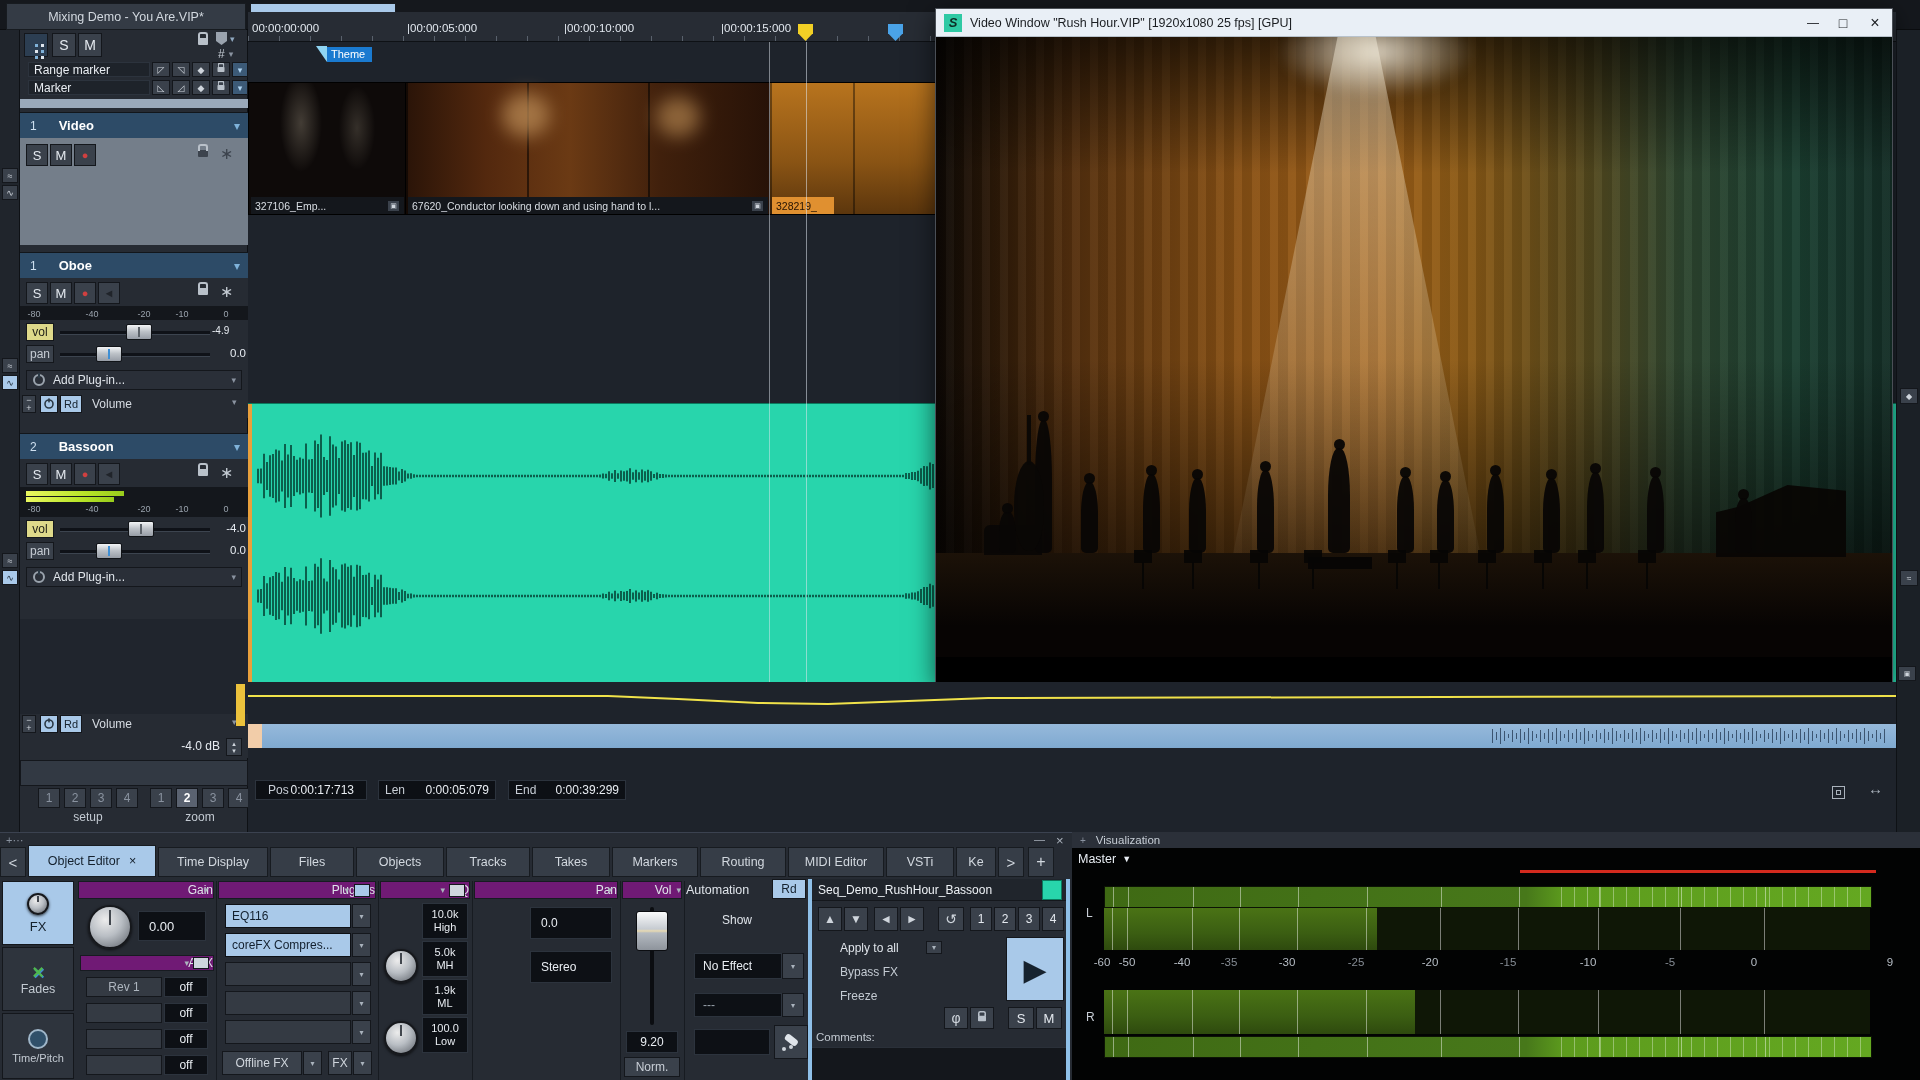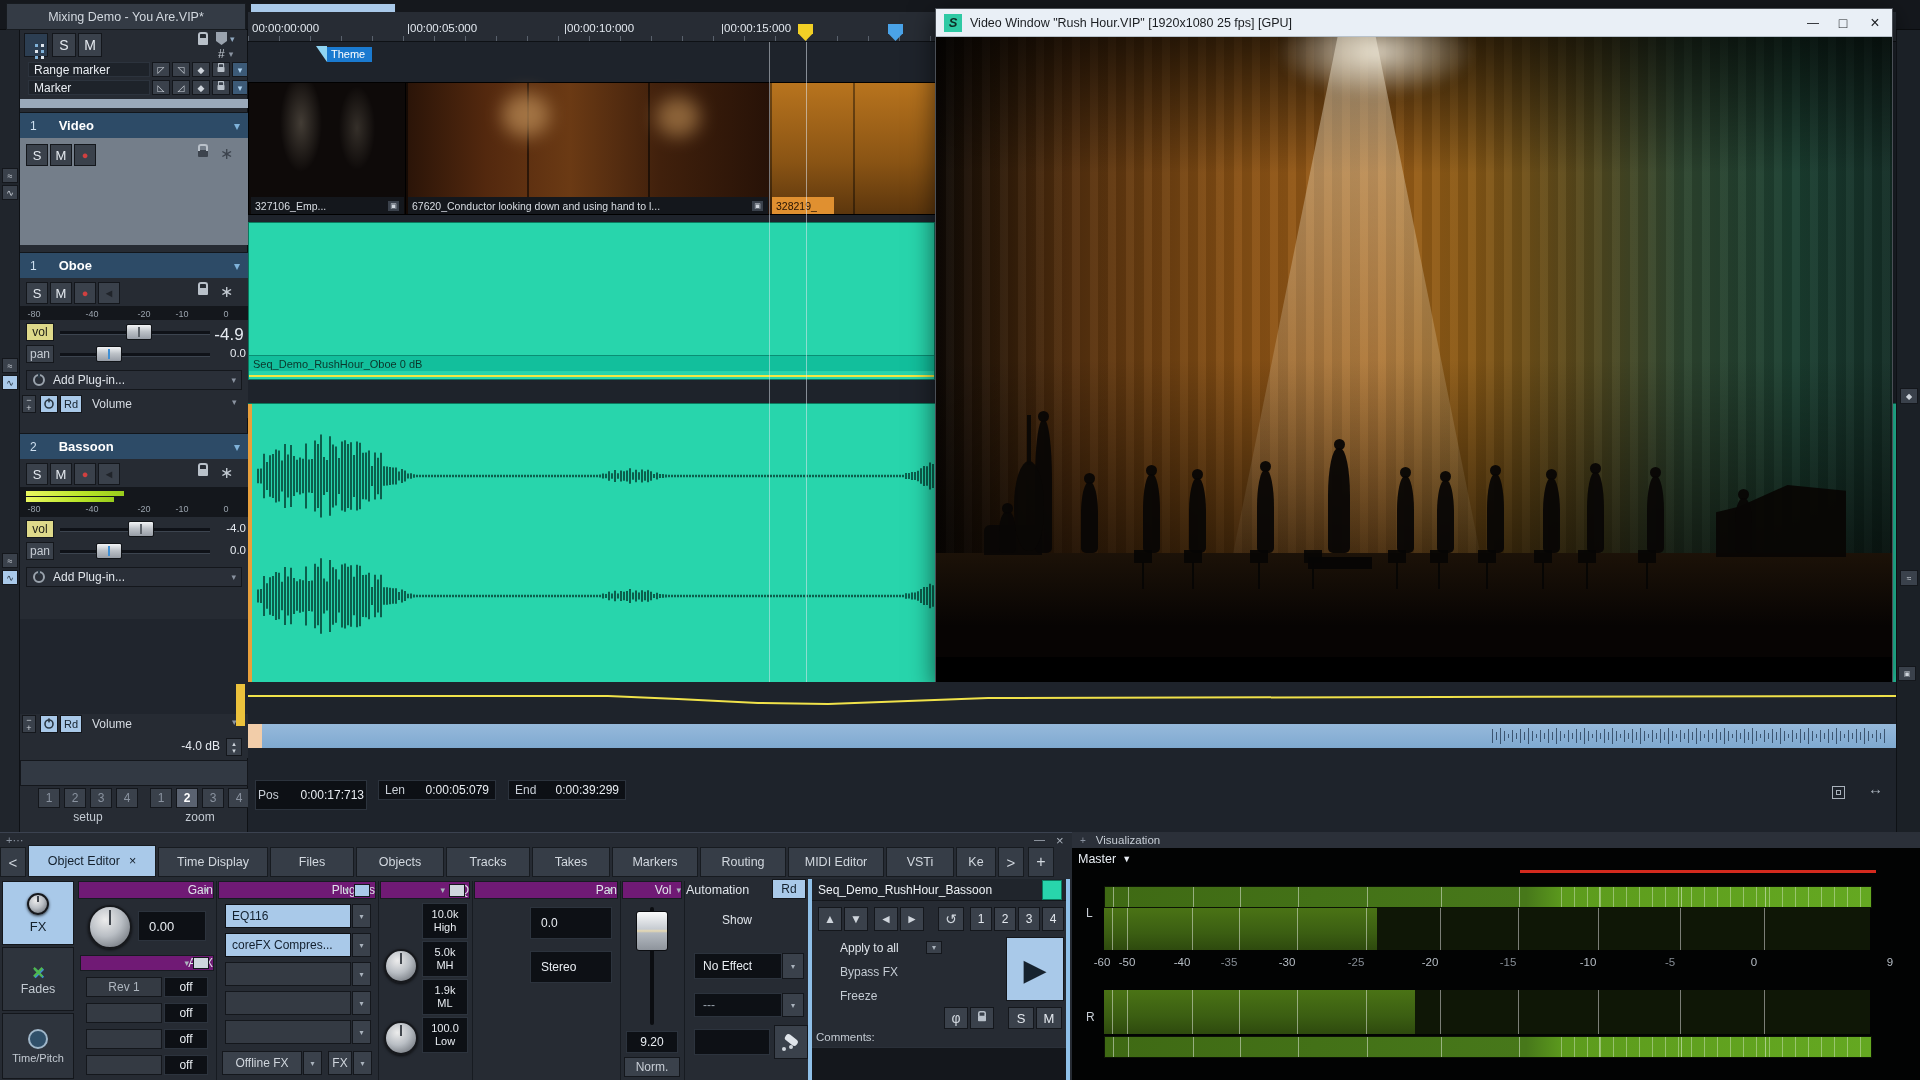--- a/index.html
+++ b/index.html
@@ -189,21 +189,21 @@
         <span class="scl" style="left:162px;top:3px;">-10</span>
         <span class="scl" style="left:206px;top:3px;">0</span>
       </div>
 
       <div class="abs" style="left:0;top:44px;width:228px;height:22px;">
         <div class="abs" style="left:6px;top:1px;width:28px;height:18px;background:#ded98a;color:#23231a;display:flex;align-items:center;justify-content:center;border:1px solid #14171c;">
             <span>vol</span>
           </div>
         <div class="abs sltrack" style="left:40px;top:9px;width:150px;"></div>
         <div class="abs slh" style="left:106px;top:2px;"></div>
-        <div class="abs" style="left:192px;top:3px;width:34px;text-align:center;color:#e6ebf1;font-size:17px;"><span>-4.9</span></div>
+        <div class="abs" style="left:192px;top:3px;width:34px;text-align:left;color:#e6ebf1;font-size:10px;"><span>-4.9</span></div>
       </div>
 
       <div class="abs" style="left:0;top:66px;width:228px;height:22px;">
         <div class="abs" style="left:6px;top:1px;width:28px;height:18px;background:#3a414b;color:#c6ccd4;display:flex;align-items:center;justify-content:center;border:1px solid #14171c;">
             <span>pan</span>
           </div>
         <div class="abs sltrack" style="left:40px;top:9px;width:150px;"></div>
         <div class="abs slh pan" style="left:76px;top:2px;"></div>
         <div class="abs" style="left:192px;top:3px;width:34px;text-align:right;color:#e6ebf1;font-size:11.5px;"><span>0.0</span></div>
       </div>
@@ -368,26 +368,20 @@
     </div>
     <div class="abs flex" style="left:159px;top:114px;width:360px;height:17px;background:#14171c;color:#d8dde3;font-size:10.5px;padding:0 4px;">
       <span style="white-space:nowrap;overflow:hidden;">67620_Conductor looking down and using hand to l...</span>
       <span class="micon" style="margin-left:auto;width:13px;height:12px;font-size:7px;">▣</span>
     </div>
     <div class="abs flex" style="left:523px;top:114px;width:62px;height:17px;background:#e09030;color:#241303;font-size:10.5px;padding:0 4px;">
       <span style="white-space:nowrap;">328219_</span>
     </div>
   </div>
 
-  <div class="abs" style="left:248px;top:222px;width:687px;height:158px;background:#28d5ac;border:1px solid #0a7a5e;">
-    <div class="abs lblstrip" style="left:0;top:132px;width:685px;height:16px;padding-left:4px;">
-        <span>Seq_Demo_RushHour_Oboe  0 dB</span>
-      </div>
-    <div class="abs" style="left:0;top:152px;width:685px;height:2px;background:#f5e642;"></div>
-  </div>
 
   <div class="abs" style="left:248px;top:403px;width:1648px;height:279px;background:#28d5ac;border-top:1px solid #0a7a5e;">
     <div class="abs" style="left:0;top:0;width:4px;height:279px;background:#e8a03c;"></div>
     <svg id="wavesvg" width="1648" height="279" style="position:absolute;left:0;top:0;">
         <path d="M10 64.7L10 79.3M13 64.4L13 79.6M16 49.8L16 94.2M19 58.0L19 86.0M22 51.3L22 92.7M25 49.9L25 94.1M28 45.5L28 98.5M31 46.5L31 97.5M34 56.4L34 87.6M37 39.9L37 104.1M40 50.6L40 93.4M43 40.9L43 103.1M46 52.1L46 91.9M49 55.8L49 88.2M52 53.5L52 90.5M55 54.7L55 89.3M58 39.6L58 104.4M61 55.4L61 88.6M64 55.1L64 88.9M67 36.6L67 107.4M70 39.9L70 104.1M73 30.4L73 113.6M76 52.9L76 91.1M79 56.0L79 88.0M82 32.3L82 111.7M85 40.4L85 103.6M88 42.5L88 101.5M91 53.9L91 90.1M94 37.4L94 106.6M97 36.2L97 107.8M100 39.9L100 104.1M103 38.3L103 105.7M106 50.9L106 93.1M109 37.6L109 106.4M112 38.7L112 105.3M115 48.7L115 95.3M118 48.6L118 95.4M121 46.4L121 97.6M124 61.9L124 82.1M127 48.6L127 95.4M130 53.8L130 90.2M133 48.7L133 95.3M136 62.3L136 81.7M139 62.5L139 81.5M142 63.0L142 81.0M145 63.4L145 80.6M148 63.4L148 80.6M151 67.6L151 76.4M154 65.0L154 79.0M157 66.6L157 77.4M160 69.5L160 74.5M163 69.3L163 74.7M166 70.3L166 73.7M169 70.8L169 73.2M172 70.8L172 73.2M175 70.8L175 73.2M178 70.8L178 73.2M181 70.8L181 73.2M184 70.8L184 73.2M187 70.8L187 73.2M190 70.8L190 73.2M193 70.8L193 73.2M196 70.8L196 73.2M199 70.8L199 73.2M202 70.8L202 73.2M205 70.8L205 73.2M208 70.8L208 73.2M211 70.8L211 73.2M214 70.8L214 73.2M217 70.8L217 73.2M220 70.8L220 73.2M223 70.8L223 73.2M226 70.8L226 73.2M229 70.8L229 73.2M232 70.8L232 73.2M235 70.8L235 73.2M238 70.8L238 73.2M241 70.8L241 73.2M244 70.8L244 73.2M247 70.8L247 73.2M250 70.8L250 73.2M253 70.8L253 73.2M256 70.8L256 73.2M259 70.8L259 73.2M262 70.8L262 73.2M265 70.8L265 73.2M268 70.8L268 73.2M271 70.8L271 73.2M274 70.8L274 73.2M277 70.8L277 73.2M280 70.8L280 73.2M283 70.8L283 73.2M286 70.8L286 73.2M289 70.8L289 73.2M292 70.8L292 73.2M295 70.8L295 73.2M298 70.8L298 73.2M301 70.8L301 73.2M304 70.8L304 73.2M307 70.8L307 73.2M310 70.8L310 73.2M313 70.8L313 73.2M316 70.8L316 73.2M319 70.8L319 73.2M322 70.8L322 73.2M325 70.8L325 73.2M328 70.8L328 73.2M331 70.8L331 73.2M334 70.8L334 73.2M337 70.8L337 73.2M340 70.8L340 73.2M343 70.8L343 73.2M346 70.8L346 73.2M349 70.8L349 73.2M352 70.6L352 73.4M355 69.4L355 74.6M358 69.8L358 74.2M361 67.3L361 76.7M364 69.2L364 74.8M367 66.1L367 77.9M370 69.3L370 74.7M373 66.5L373 77.5M376 67.3L376 76.7M379 66.5L379 77.5M382 64.2L382 79.8M385 68.2L385 75.8M388 65.8L388 78.2M391 68.2L391 75.8M394 65.6L394 78.4M397 67.3L397 76.7M400 65.8L400 78.2M403 67.3L403 76.7M406 69.9L406 74.1M409 68.5L409 75.5M412 69.9L412 74.1M415 70.1L415 73.9M418 70.5L418 73.5M421 70.8L421 73.2M424 70.8L424 73.2M427 70.8L427 73.2M430 70.8L430 73.2M433 70.8L433 73.2M436 70.8L436 73.2M439 70.8L439 73.2M442 70.8L442 73.2M445 70.8L445 73.2M448 70.8L448 73.2M451 70.8L451 73.2M454 70.8L454 73.2M457 70.8L457 73.2M460 70.8L460 73.2M463 70.8L463 73.2M466 70.8L466 73.2M469 70.8L469 73.2M472 70.8L472 73.2M475 70.8L475 73.2M478 70.8L478 73.2M481 70.8L481 73.2M484 70.8L484 73.2M487 70.8L487 73.2M490 70.8L490 73.2M493 70.8L493 73.2M496 70.8L496 73.2M499 70.8L499 73.2M502 70.8L502 73.2M505 70.8L505 73.2M508 70.8L508 73.2M511 70.8L511 73.2M514 70.8L514 73.2M517 70.8L517 73.2M520 70.8L520 73.2M523 70.8L523 73.2M526 70.8L526 73.2M529 70.8L529 73.2M532 70.8L532 73.2M535 70.8L535 73.2M538 70.8L538 73.2M541 70.8L541 73.2M544 70.8L544 73.2M547 70.8L547 73.2M550 70.8L550 73.2M553 70.8L553 73.2M556 70.8L556 73.2M559 70.8L559 73.2M562 70.8L562 73.2M565 70.8L565 73.2M568 70.8L568 73.2M571 70.8L571 73.2M574 70.8L574 73.2M577 70.8L577 73.2M580 70.8L580 73.2M583 70.8L583 73.2M586 70.8L586 73.2M589 70.8L589 73.2M592 70.8L592 73.2M595 70.8L595 73.2M598 70.8L598 73.2M601 70.8L601 73.2M604 70.8L604 73.2M607 70.8L607 73.2M610 70.8L610 73.2M613 70.8L613 73.2M616 70.8L616 73.2M619 70.8L619 73.2M622 70.8L622 73.2M625 70.8L625 73.2M628 70.8L628 73.2M631 70.8L631 73.2M634 70.8L634 73.2M637 70.8L637 73.2M640 70.8L640 73.2M643 70.8L643 73.2M646 70.8L646 73.2M649 70.8L649 73.2M652 70.8L652 73.2M655 70.7L655 73.3M658 68.9L658 75.1M661 69.1L661 74.9M664 68.1L664 75.9M667 68.1L667 75.9M670 66.8L670 77.2M673 64.2L673 79.8M676 62.0L676 82.0M679 62.2L679 81.8M682 58.5L682 85.5M685 60.1L685 83.9" stroke="#0b5f4c" stroke-width="2" fill="none"></path>
         <path d="M10 185.4L10 198.6M13 185.1L13 198.9M16 171.9L16 212.1M19 179.3L19 204.7M22 173.2L22 210.8M25 171.9L25 212.1M28 167.9L28 216.1M31 168.8L31 215.2M34 177.8L34 206.2M37 162.9L37 221.1M40 172.5L40 211.5M43 163.7L43 220.3M46 173.9L46 210.1M49 177.3L49 206.7M52 175.2L52 208.8M55 176.3L55 207.7M58 162.5L58 221.5M61 176.9L61 207.1M64 176.6L64 207.4M67 159.8L67 224.2M70 162.8L70 221.2M73 154.2L73 229.8M76 174.6L76 209.4M79 177.4L79 206.6M82 155.9L82 228.1M85 163.3L85 220.7M88 165.2L88 218.8M91 175.6L91 208.4M94 160.6L94 223.4M97 159.5L97 224.5M100 162.8L100 221.2M103 161.3L103 222.7M106 172.8L106 211.2M109 160.8L109 223.2M112 161.7L112 222.3M115 170.9L115 213.1M118 170.7L118 213.3M121 168.8L121 215.2M124 182.9L124 201.1M127 170.8L127 213.2M130 175.4L130 208.6M133 170.8L133 213.2M136 183.2L136 200.8M139 183.3L139 200.7M142 183.8L142 200.2M145 184.2L145 199.8M148 184.2L148 199.8M151 188.0L151 196.0M154 185.6L154 198.4M157 187.1L157 196.9M160 189.7L160 194.3M163 189.5L163 194.5M166 190.4L166 193.6M169 190.8L169 193.2M172 190.8L172 193.2M175 190.8L175 193.2M178 190.8L178 193.2M181 190.8L181 193.2M184 190.8L184 193.2M187 190.8L187 193.2M190 190.8L190 193.2M193 190.8L193 193.2M196 190.8L196 193.2M199 190.8L199 193.2M202 190.8L202 193.2M205 190.8L205 193.2M208 190.8L208 193.2M211 190.8L211 193.2M214 190.8L214 193.2M217 190.8L217 193.2M220 190.8L220 193.2M223 190.8L223 193.2M226 190.8L226 193.2M229 190.8L229 193.2M232 190.8L232 193.2M235 190.8L235 193.2M238 190.8L238 193.2M241 190.8L241 193.2M244 190.8L244 193.2M247 190.8L247 193.2M250 190.8L250 193.2M253 190.8L253 193.2M256 190.8L256 193.2M259 190.8L259 193.2M262 190.8L262 193.2M265 190.8L265 193.2M268 190.8L268 193.2M271 190.8L271 193.2M274 190.8L274 193.2M277 190.8L277 193.2M280 190.8L280 193.2M283 190.8L283 193.2M286 190.8L286 193.2M289 190.8L289 193.2M292 190.8L292 193.2M295 190.8L295 193.2M298 190.8L298 193.2M301 190.8L301 193.2M304 190.8L304 193.2M307 190.8L307 193.2M310 190.8L310 193.2M313 190.8L313 193.2M316 190.8L316 193.2M319 190.8L319 193.2M322 190.8L322 193.2M325 190.8L325 193.2M328 190.8L328 193.2M331 190.8L331 193.2M334 190.8L334 193.2M337 190.8L337 193.2M340 190.8L340 193.2M343 190.8L343 193.2M346 190.8L346 193.2M349 190.8L349 193.2M352 190.7L352 193.3M355 189.6L355 194.4M358 190.0L358 194.0M361 187.7L361 196.3M364 189.4L364 194.6M367 186.7L367 197.3M370 189.5L370 194.5M373 187.0L373 197.0M376 187.7L376 196.3M379 187.0L379 197.0M382 184.9L382 199.1M385 188.6L385 195.4M388 186.4L388 197.6M391 188.5L391 195.5M394 186.2L394 197.8M397 187.7L397 196.3M400 186.3L400 197.7M403 187.7L403 196.3M406 190.1L406 193.9M409 188.8L409 195.2M412 190.1L412 193.9M415 190.3L415 193.7M418 190.6L418 193.4M421 190.8L421 193.2M424 190.8L424 193.2M427 190.8L427 193.2M430 190.8L430 193.2M433 190.8L433 193.2M436 190.8L436 193.2M439 190.8L439 193.2M442 190.8L442 193.2M445 190.8L445 193.2M448 190.8L448 193.2M451 190.8L451 193.2M454 190.8L454 193.2M457 190.8L457 193.2M460 190.8L460 193.2M463 190.8L463 193.2M466 190.8L466 193.2M469 190.8L469 193.2M472 190.8L472 193.2M475 190.8L475 193.2M478 190.8L478 193.2M481 190.8L481 193.2M484 190.8L484 193.2M487 190.8L487 193.2M490 190.8L490 193.2M493 190.8L493 193.2M496 190.8L496 193.2M499 190.8L499 193.2M502 190.8L502 193.2M505 190.8L505 193.2M508 190.8L508 193.2M511 190.8L511 193.2M514 190.8L514 193.2M517 190.8L517 193.2M520 190.8L520 193.2M523 190.8L523 193.2M526 190.8L526 193.2M529 190.8L529 193.2M532 190.8L532 193.2M535 190.8L535 193.2M538 190.8L538 193.2M541 190.8L541 193.2M544 190.8L544 193.2M547 190.8L547 193.2M550 190.8L550 193.2M553 190.8L553 193.2M556 190.8L556 193.2M559 190.8L559 193.2M562 190.8L562 193.2M565 190.8L565 193.2M568 190.8L568 193.2M571 190.8L571 193.2M574 190.8L574 193.2M577 190.8L577 193.2M580 190.8L580 193.2M583 190.8L583 193.2M586 190.8L586 193.2M589 190.8L589 193.2M592 190.8L592 193.2M595 190.8L595 193.2M598 190.8L598 193.2M601 190.8L601 193.2M604 190.8L604 193.2M607 190.8L607 193.2M610 190.8L610 193.2M613 190.8L613 193.2M616 190.8L616 193.2M619 190.8L619 193.2M622 190.8L622 193.2M625 190.8L625 193.2M628 190.8L628 193.2M631 190.8L631 193.2M634 190.8L634 193.2M637 190.8L637 193.2M640 190.8L640 193.2M643 190.8L643 193.2M646 190.8L646 193.2M649 190.8L649 193.2M652 190.8L652 193.2M655 190.8L655 193.2M658 189.2L658 194.8M661 189.4L661 194.6M664 188.4L664 195.6M667 188.4L667 195.6M670 187.2L670 196.8M673 184.9L673 199.1M676 182.9L676 201.1M679 183.1L679 200.9M682 179.8L682 204.2M685 181.2L685 202.8" stroke="#0b5f4c" stroke-width="2" fill="none"></path>
       </svg>
   </div>
   <div class="abs micon" style="left:1898px;top:666px;width:18px;height:15px;z-index:56;font-size:7px;">▣</div>
 
@@ -498,21 +492,21 @@
       <div style="position: absolute; left: 1608px; top: 5px; width: 1px; height: 14px; background: rgba(25, 45, 70, 0.7);"></div>
       <div style="position: absolute; left: 1612px; top: 8px; width: 1px; height: 8px; background: rgba(25, 45, 70, 0.7);"></div>
       <div style="position: absolute; left: 1616px; top: 4px; width: 1px; height: 16px; background: rgba(25, 45, 70, 0.7);"></div>
       <div style="position: absolute; left: 1620px; top: 7px; width: 1px; height: 10px; background: rgba(25, 45, 70, 0.7);"></div>
       <div style="position: absolute; left: 1624px; top: 10px; width: 1px; height: 4px; background: rgba(25, 45, 70, 0.7);"></div>
       <div style="position: absolute; left: 1628px; top: 6px; width: 1px; height: 12px; background: rgba(25, 45, 70, 0.7);"></div>
       <div style="position: absolute; left: 1632px; top: 9px; width: 1px; height: 6px; background: rgba(25, 45, 70, 0.7);"></div>
       <div style="position: absolute; left: 1636px; top: 5px; width: 1px; height: 14px; background: rgba(25, 45, 70, 0.7);"></div>
     </div>
 
-  <div class="abs darkval" style="left:255px;top:780px;width:112px;height:30px;padding:0 2px;z-index:56;">
+  <div class="abs darkval" style="left:255px;top:780px;width:112px;height:20px;padding:0 12px;z-index:56;">
     <span style="color:#c8ced6;">Pos</span>
     <span style="margin-left:auto;">0:00:17:713</span>
   </div>
   <div class="abs darkval" style="left:378px;top:780px;width:118px;height:20px;padding:0 6px;z-index:56;">
     <span style="color:#c8ced6;">Len</span>
     <span style="margin-left:auto;">0:00:05:079</span>
   </div>
   <div class="abs darkval" style="left:508px;top:780px;width:118px;height:20px;padding:0 6px;z-index:56;">
     <span style="color:#c8ced6;">End</span>
     <span style="margin-left:auto;">0:00:39:299</span>

